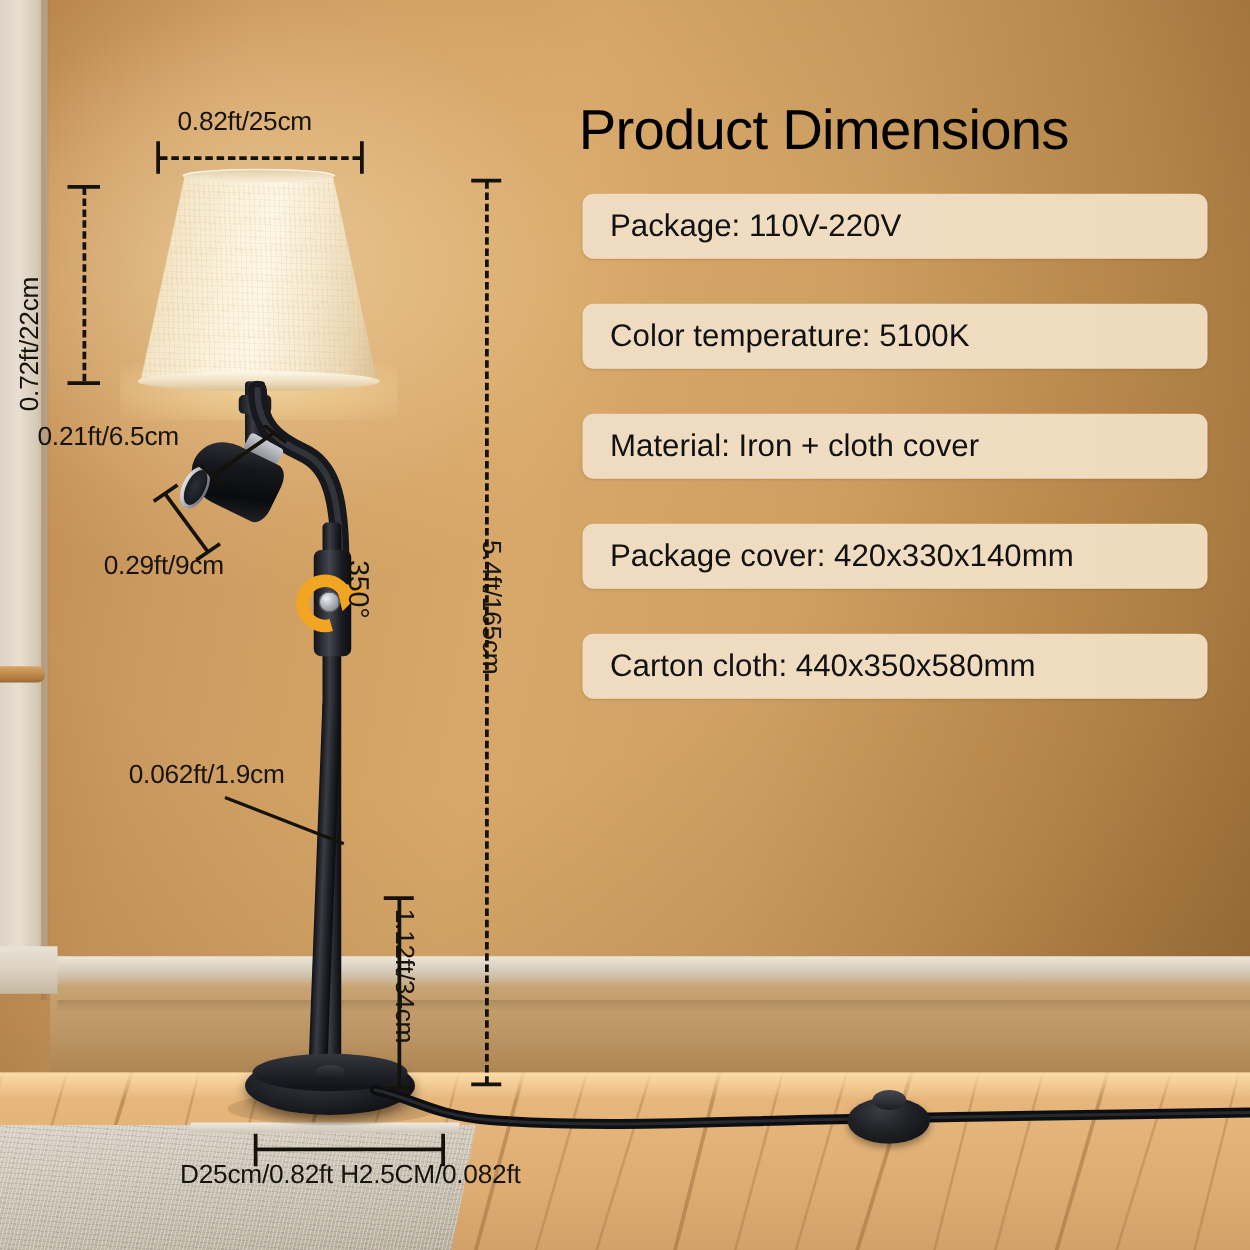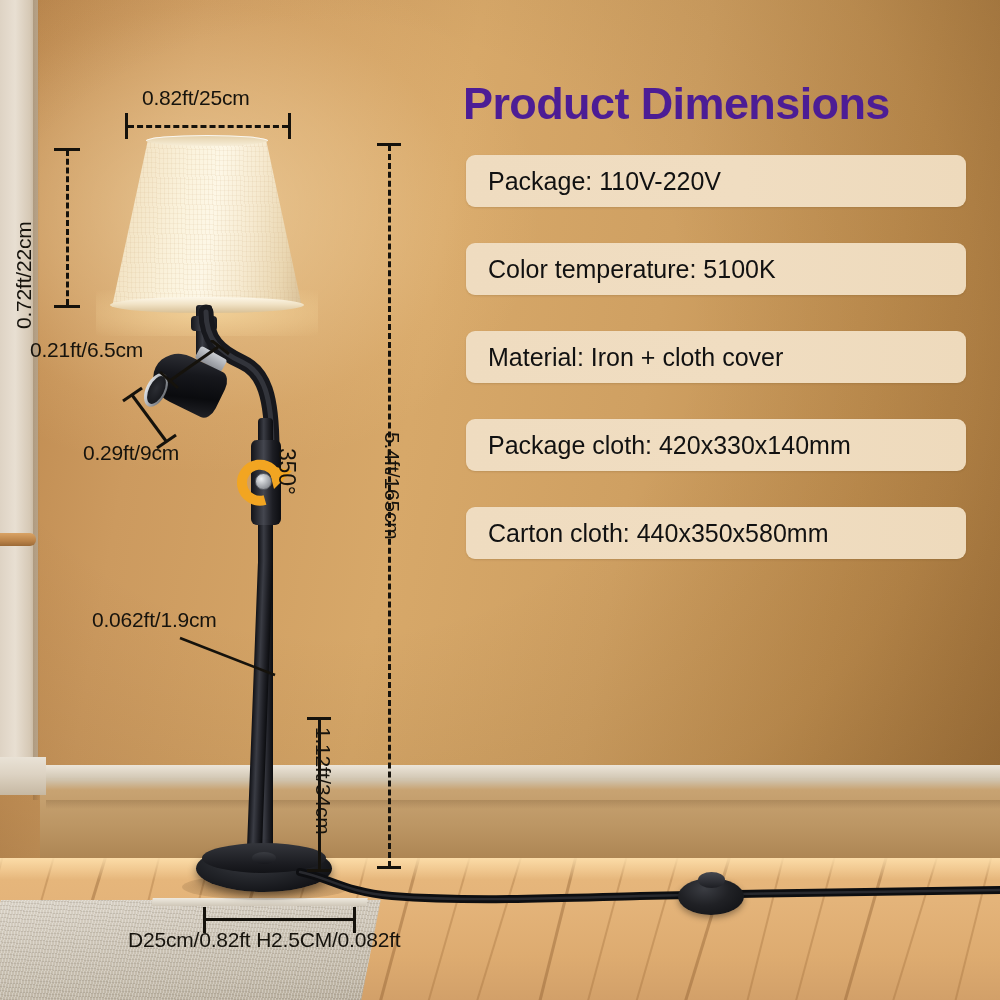--- a/index.html
+++ b/index.html
@@ -250,21 +250,21 @@
   }
   .solid-v { position: absolute; width: 3px; background: #15120c; }
   .leader { position: absolute; }
 
   .rot-ccw { transform-origin: left bottom; transform: rotate(-90deg); }
   .rot-cw  { transform-origin: left top;    transform: rotate(90deg); }
 
   
   .panel-title {
     position: absolute; left: 463px; top: 78px;
-    font-size: 45px; font-weight: bold; color: #4c1d95;
+    font-size: 45px; font-weight: normal; color: #000000;
     letter-spacing: -0.6px;
     font-family: "Liberation Sans", sans-serif;
   }
   .spec-list { position: absolute; left: 466px; top: 155px; width: 500px; }
   .spec-row {
     position: relative;
     height: 52px; width: 500px;
     margin-bottom: 36px;
     border-radius: 9px;
     background: linear-gradient(90deg,#efdcc0 0%, #f0ddc1 55%, #eedabc 100%);
@@ -387,47 +387,47 @@
     <line x1="39" y1="63" x2="58" y2="50" stroke="#15120c" stroke-width="3"></line>
   </svg>
 
   <div class="dimlabel rot-cw" style="left:300px; top:448px; font-size:23px;">350°</div>
 
   <div class="dimlabel rot-cw" style="left:404px; top:432px;">5.4ft/165cm</div>
   <div class="tick-h" style="left:377px; top:143px; width:24px;"></div>
   <div class="tick-h" style="left:377px; top:866px; width:24px;"></div>
   <div class="dash-v" style="left:388px; top:145px; height:722px;"></div>
 
-  <div class="dimlabel" style="left:92px; top:608px;">0.062ft/1.9cm</div>
+  <div class="dimlabel" style="left:103px; top:608px;">0.062ft/1.9cm</div>
   <svg class="leader" style="left:175px;top:630px;width:110px;height:55px;" viewBox="0 0 110 55">
     <line x1="5" y1="8" x2="100" y2="45" stroke="#15120c" stroke-width="2.6"></line>
   </svg>
 
   <div class="dimlabel rot-cw" style="left:335px; top:727px;">1.12ft/34cm</div>
   <div class="tick-h" style="left:307px; top:717px; width:24px;"></div>
   <div class="tick-h" style="left:307px; top:869px; width:24px;"></div>
   <div class="solid-v" style="left:318px; top:718px; height:152px;"></div>
 
   <div class="tick-v" style="left:203px; top:907px; height:26px;"></div>
   <div class="tick-v" style="left:353px; top:907px; height:26px;"></div>
   <div class="tick-h" style="left:205px; top:918px; width:149px;"></div>
-  <div class="dimlabel" style="left:128px; top:928px;text-align:right;">D25cm/0.82ft H2.5CM/0.082ft</div>
+  <div class="dimlabel" style="left:144px; top:928px;text-align:right;">D25cm/0.82ft H2.5CM/0.082ft</div>
 
   <div class="panel-title">Product Dimensions</div>
   <div class="spec-list" id="spec-list">
       <div class="spec-row">
         <span>Package: 110V-220V</span>
       </div>
       <div class="spec-row">
         <span>Color temperature: 5100K</span>
       </div>
       <div class="spec-row">
         <span>Material: Iron + cloth cover</span>
       </div>
       <div class="spec-row">
-        <span>Package cloth: 420x330x140mm</span>
+        <span>Package cover: 420x330x140mm</span>
       </div>
       <div class="spec-row">
         <span>Carton cloth: 440x350x580mm</span>
       </div>
     </div>
 
 </div>
 
 </body></html>

